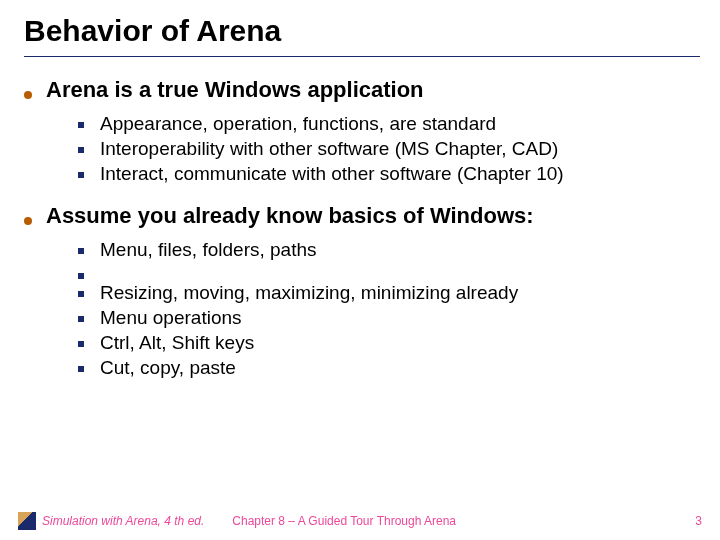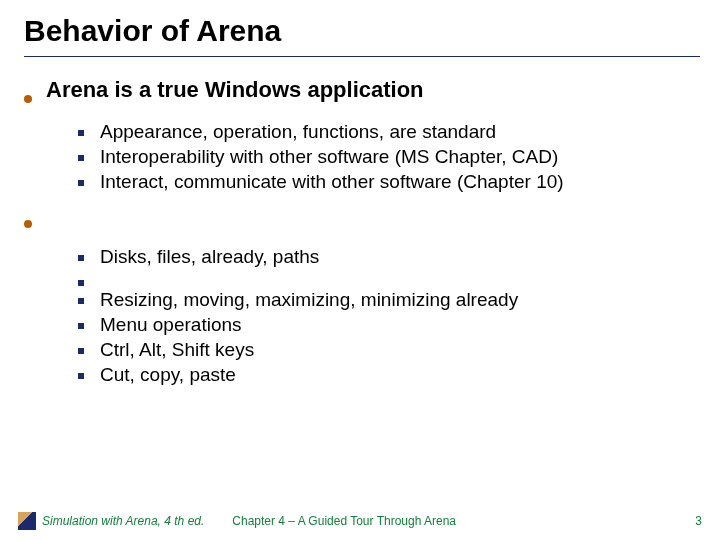--- a/index.html
+++ b/index.html
@@ -21,38 +21,38 @@
     color: #000;
     margin-bottom: 8px;
   }
   .title-rule {
     border: none;
     border-top: 1.5px solid #1a2a6b;
     margin: 0 0 20px 0;
   }
   .bullet-l1 {
     display: flex;
-    align-items: flex-end;
+    align-items: center;
     margin-bottom: 6px;
   }
   .bullet-l1 .dot {
     width: 8px;
     height: 8px;
     background: #b85c00;
     border-radius: 50%;
     margin-top: 9px;
     margin-right: 14px;
     flex-shrink: 0;
   }
   .bullet-l1 .text {
     font-size: 22px;
     font-weight: bold;
   }
   .sublist {
-    margin: 18px 0 18px 54px;
+    margin: 10px 0 18px 54px;
   }
   .bullet-l2 {
     display: flex;
     align-items: flex-start;
     margin-bottom: 3px;
   }
   .bullet-l2 .square {
     width: 6px;
     height: 6px;
     background: #1a2a6b;
@@ -65,21 +65,21 @@
   }
   .footer {
     position: absolute;
     bottom: 10px;
     left: 0;
     right: 0;
     display: flex;
     align-items: center;
     font-size: 12px;
     font-style: italic;
-    color: #15803d;
+    color: #ec4899;
     padding: 0 18px;
   }
   .footer-icon {
     width: 18px;
     height: 18px;
     margin-right: 6px;
     background: linear-gradient(135deg,#d8a45a 40%,#1a2a6b 40%);
     display: inline-block;
     flex-shrink: 0;
   }
@@ -114,25 +114,26 @@
         <span class="text">Interoperability with other software (MS Chapter, CAD)</span>
       </div>
     <div class="bullet-l2">
         <span class="square"></span>
         <span class="text">Interact, communicate with other software (Chapter 10)</span>
       </div>
   </div>
 
   <div class="bullet-l1">
     <span class="dot"></span>
+    <span class="text">Assume you already know basics of Windows:</span>
   </div>
   <div class="sublist">
     <div class="bullet-l2">
         <span class="square"></span>
-        <span class="text">Disks, files, already, paths</span>
+        <span class="text">Menu, files, folders, paths</span>
       </div>
     <div class="bullet-l2">
         <span class="square"></span>
       </div>
     <div class="bullet-l2">
         <span class="square"></span>
         <span class="text">Resizing, moving, maximizing, minimizing already</span>
       </div>
     <div class="bullet-l2">
         <span class="square"></span>
@@ -145,15 +146,15 @@
     <div class="bullet-l2">
         <span class="square"></span>
         <span class="text">Cut, copy, paste</span>
       </div>
   </div>
 </div>
 
 <div class="footer">
   <span class="footer-icon"></span>
   <span class="footer-left">Simulation with Arena, 4 th ed.</span>
-  <span class="footer-center">Chapter 4 – A Guided Tour Through Arena</span>
+  <span class="footer-center">Chapter 8 – A Guided Tour Through Arena</span>
   <span class="footer-right">3</span>
 </div>
 
 </body></html>

